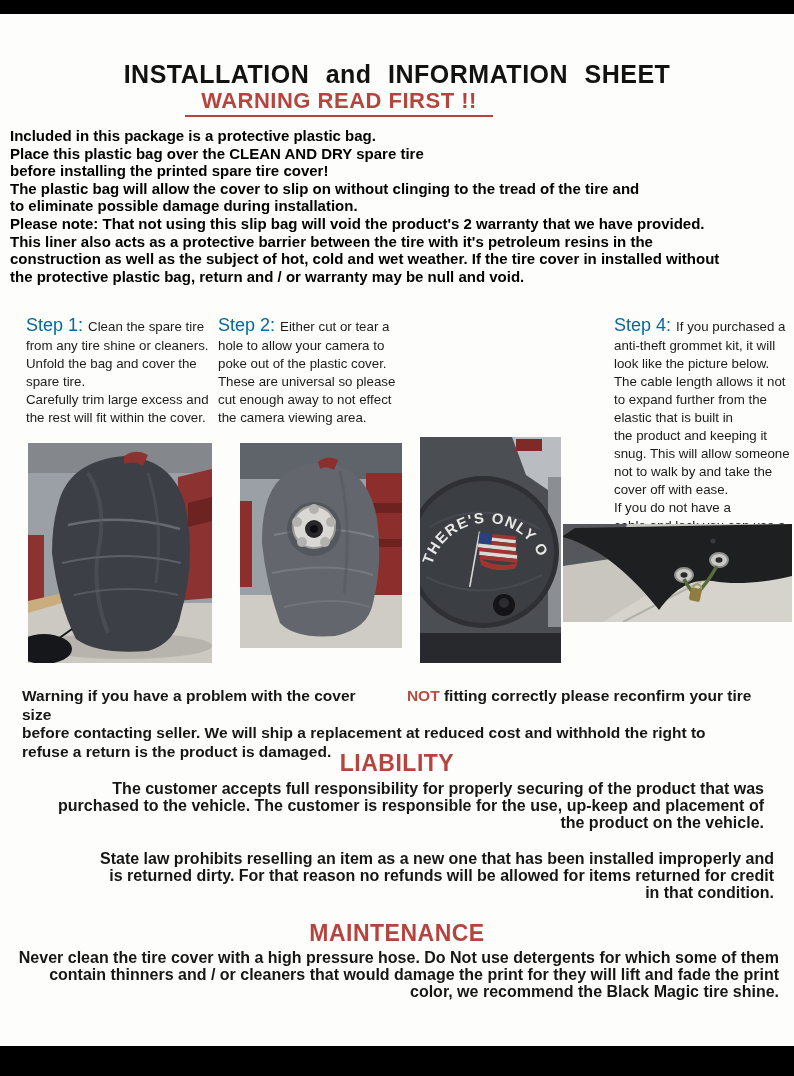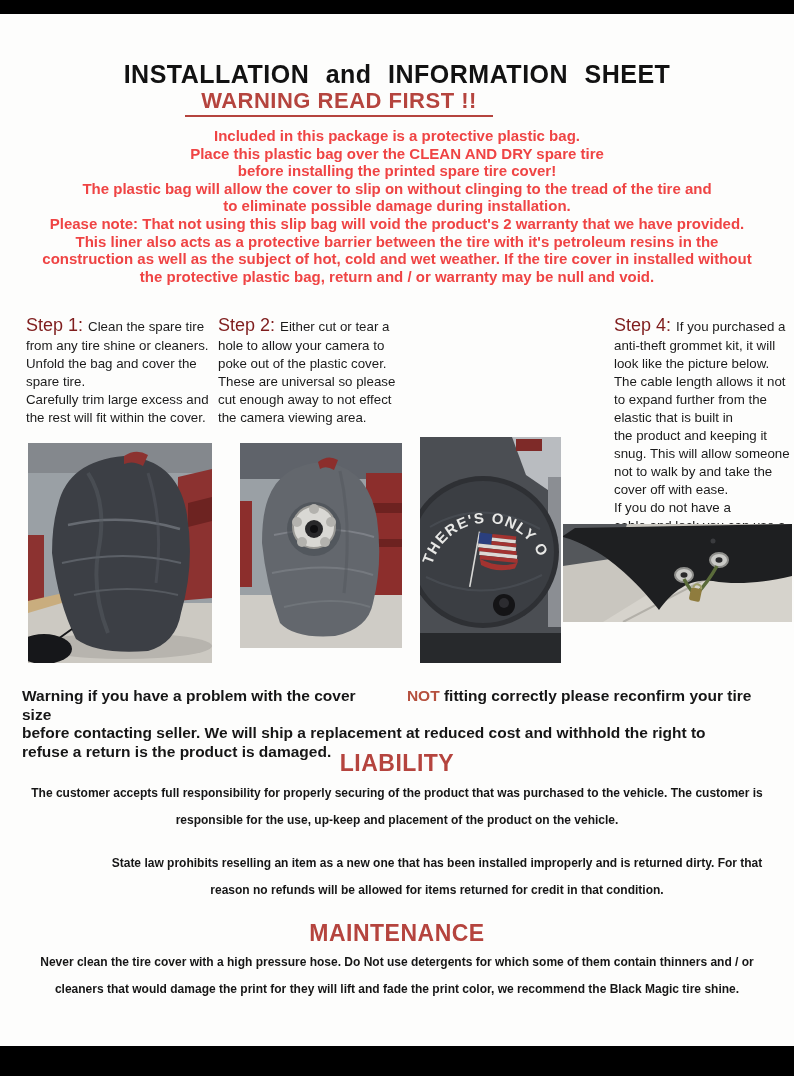--- a/index.html
+++ b/index.html
@@ -28,47 +28,47 @@
   }
   .warn-title{
     display:inline-block;
     font-size:22px;font-weight:bold;color:#b5443e;
     padding:0 16px 1px 16px;
     border-bottom:2px solid #b5443e;
     letter-spacing:.5px;
   }
   .intro{
     position:absolute;top:127px;left:10px;width:774px;
-    text-align:center;font-size:15px;font-weight:bold;color:#ef4444;
+    font-size:15px;font-weight:bold;color:#000000;
     line-height:17.6px;white-space:pre-line;
   }
   .step{
     position:absolute;top:315px;color:#161616;
   }
   .step-label{
-    font-size:18px;color:#7f1d1d;font-weight:normal;margin-right:5px;
+    font-size:18px;color:#0369a1;font-weight:normal;margin-right:5px;
   }
   .step-text{
     font-size:13.3px;line-height:16px;color:#1b1b1b;
   }
   .step.s4 .step-text{line-height:15.6px;}
   .photo{position:absolute;display:block;}
   .warning-para{
     position:absolute;top:687px;left:22px;width:756px;
     font-size:15.5px;font-weight:bold;color:#161616;line-height:18.6px;
     white-space:pre-line;
   }
   .warning-para .not{color:#b5503e;margin-left:47px;}
   .section-head{
     position:absolute;left:0;width:794px;text-align:center;
     font-size:23px;font-weight:bold;color:#b5443e;letter-spacing:.5px;
   }
   .para-center{
-    position:absolute;text-align:center;
-    font-size:12px;font-weight:bold;color:#161616;line-height:27px;
+    position:absolute;text-align:right;
+    font-size:16px;font-weight:bold;color:#161616;line-height:17px;
   }
 </style>
 </head>
 <body>
 
 <div class="sheet">
   <div class="bar top"></div>
   <div class="bar bottom"></div>
 
   <div class="main-title">INSTALLATION and INFORMATION SHEET</div>

